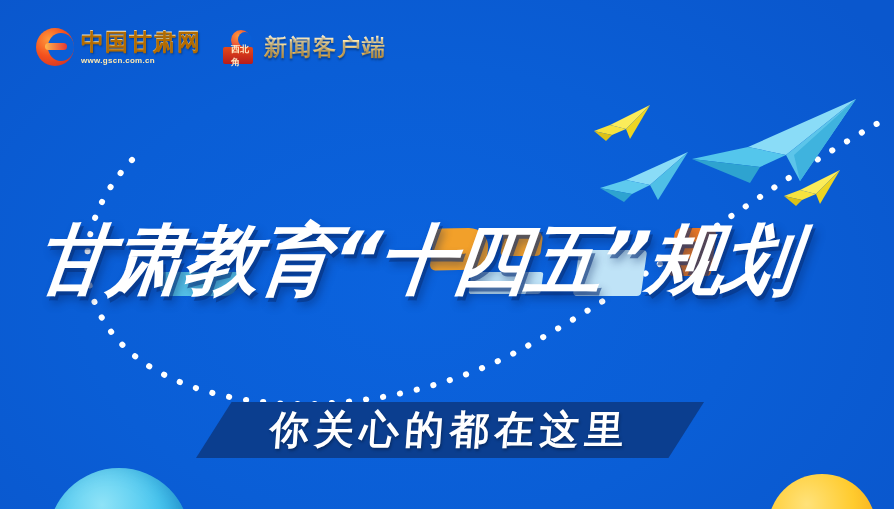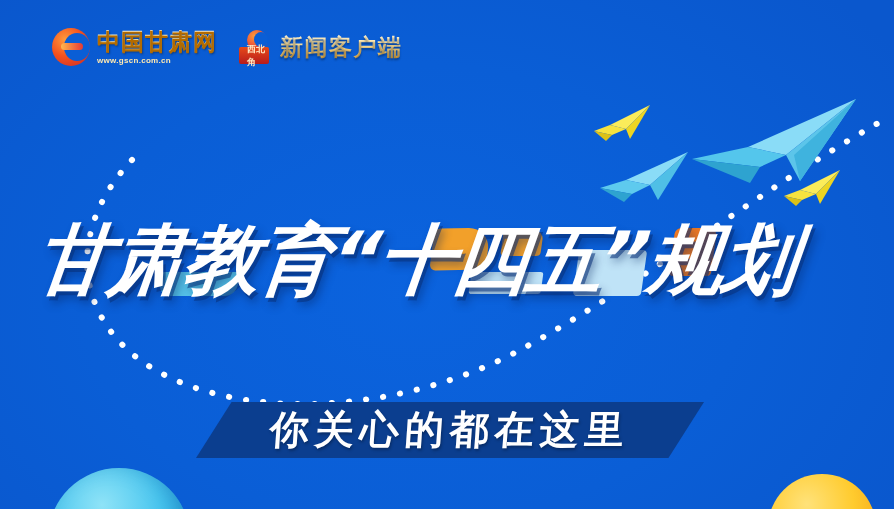--- a/index.html
+++ b/index.html
@@ -12,21 +12,21 @@
   #poster {
     position:absolute; left:0; top:0;
     width:894px; height:509px;
     background:
       radial-gradient(ellipse 600px 420px at 46% 58%, #0b63de 0%, #0a5ed6 55%, #0a57cd 100%);
     overflow:hidden;
   }
 
   
   #logo-bar {
-    position:absolute; left:52px; top:28px;
+    position:absolute; left:36px; top:28px;
     display:flex; align-items:center; gap:22px;
     z-index:40;
   }
   .logo-group { display:flex; align-items:center; gap:7px; }
 
   .gs-mark {
     width:38px; height:38px; position:relative; flex:none;
   }
   .gs-mark .ring {
     position:absolute; inset:0;

